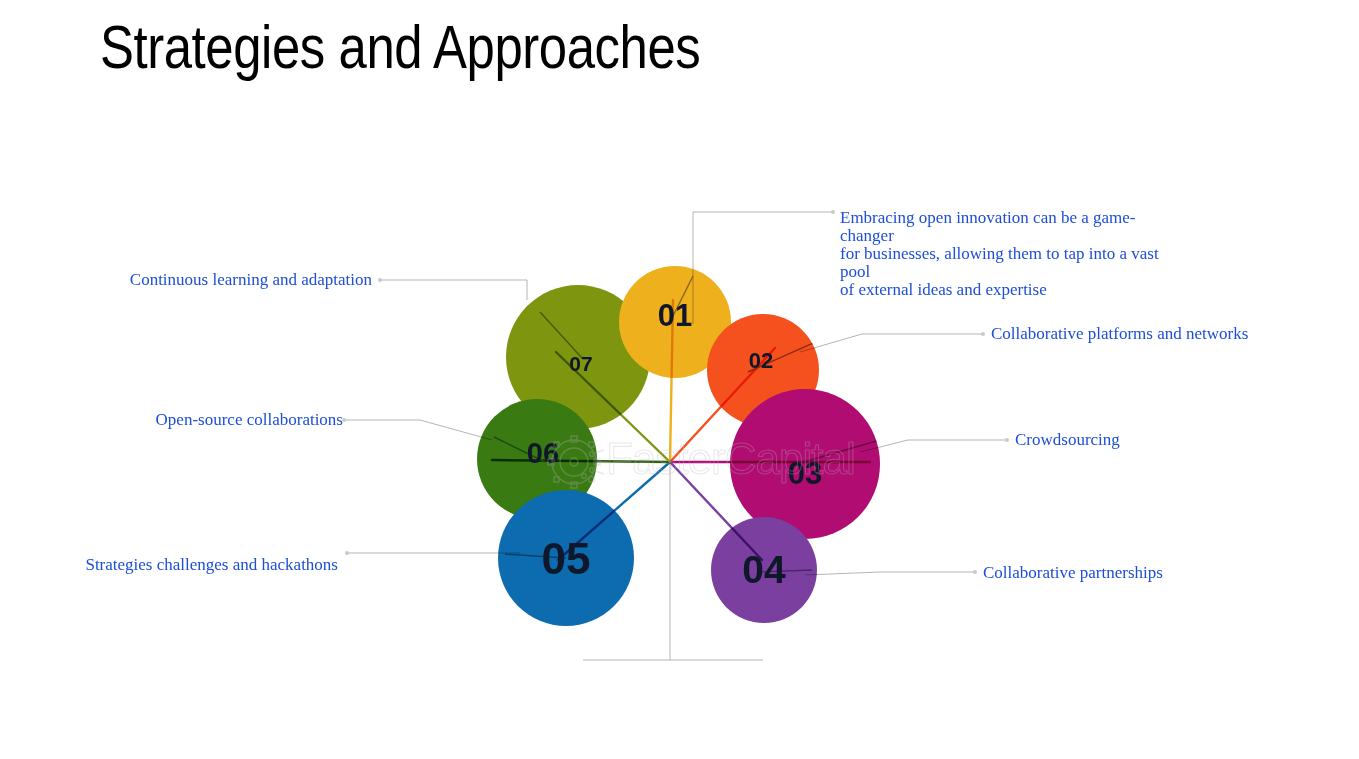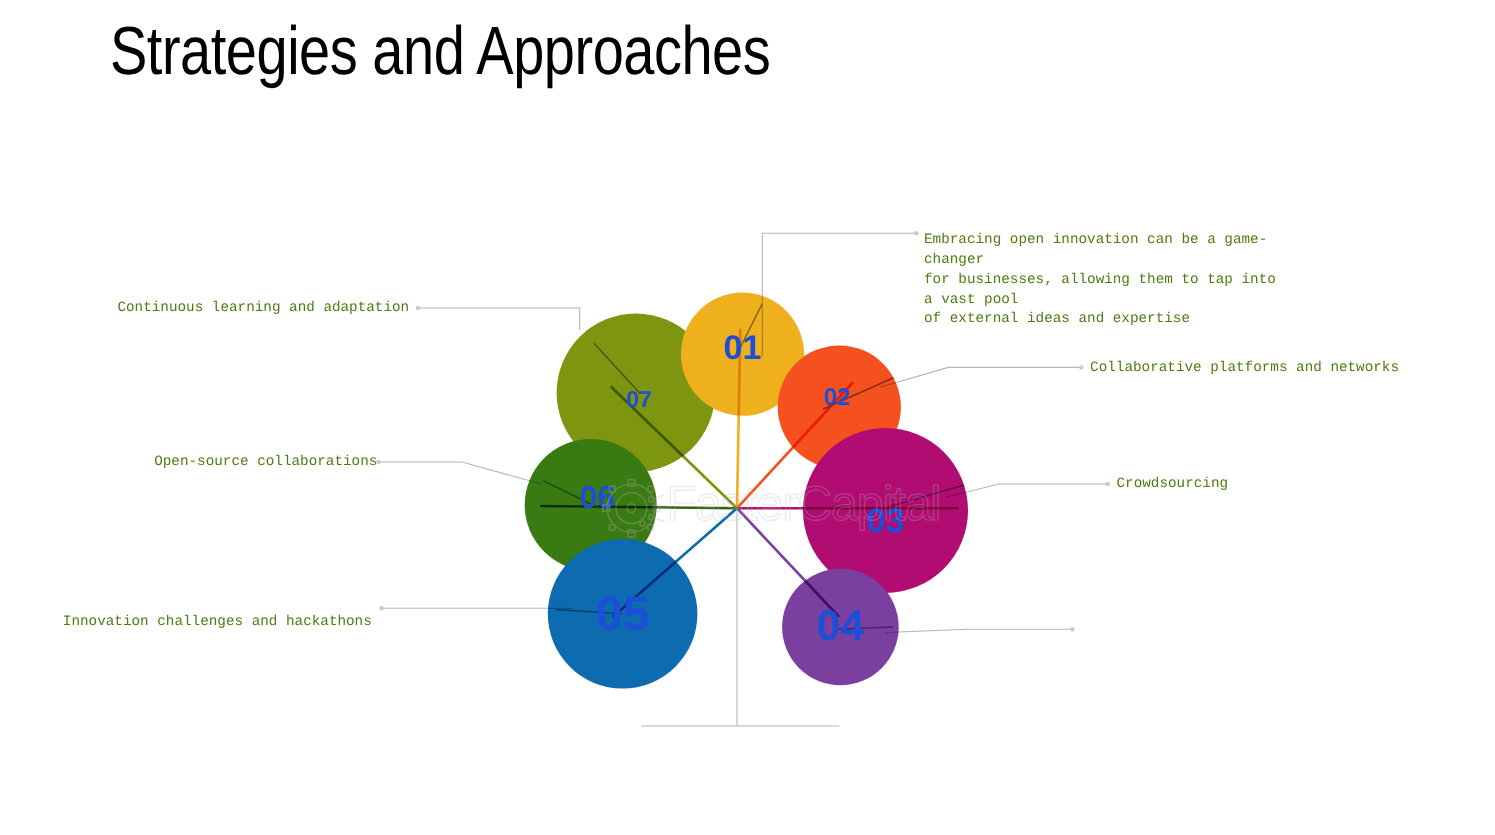--- a/index.html
+++ b/index.html
@@ -44,35 +44,35 @@
     position: absolute;
     left: 0;
     top: 0;
     width: 1359px;
     height: 759px;
   }
 
   
   .node-number {
     position: absolute;
-    color: #1d4ed8;
+    color: #0f172a;
     font-family: "Liberation Sans", sans-serif;
     font-weight: bold;
     text-align: center;
     pointer-events: none;
     white-space: nowrap;
   }
 
   
   .callout {
     position: absolute;
-    font-family: Liberation Mono, monospace;
-    font-size: 13px;
+    font-family: Liberation Serif, serif;
+    font-size: 17px;
     line-height: 18px;
-    color: #4d7c0f;
+    color: #1d4ed8;
     white-space: pre-line;
   }
   .callout.left  { text-align: right; }
   .callout.right { text-align: left; }
 
   
   #watermark {
     position: absolute;
     left: 540px;
     top: 424px;
@@ -221,20 +221,21 @@
   </div>
 
   <div class="callout right" style="left:840px; top:209px; width:330px;">Embracing open innovation can be a game-changer
 for businesses, allowing them to tap into a vast pool
 of external ideas and expertise</div>
 
   <div class="callout right" style="left:991px; top:325px; width:300px;">Collaborative platforms and networks</div>
 
   <div class="callout right" style="left:1015px; top:431px; width:300px;">Crowdsourcing</div>
 
-
-  <div class="callout left" style="left:18px; top:556px; width:320px;">Innovation challenges and hackathons</div>
+  <div class="callout right" style="left:983px; top:564px; width:300px;">Collaborative partnerships</div>
+
+  <div class="callout left" style="left:18px; top:556px; width:320px;">Strategies challenges and hackathons</div>
 
   <div class="callout left" style="left:23px; top:411px; width:320px;">Open-source collaborations</div>
 
   <div class="callout left" style="left:52px; top:271px; width:320px;">Continuous learning and adaptation</div>
 
 </div>
 
 </body></html>

